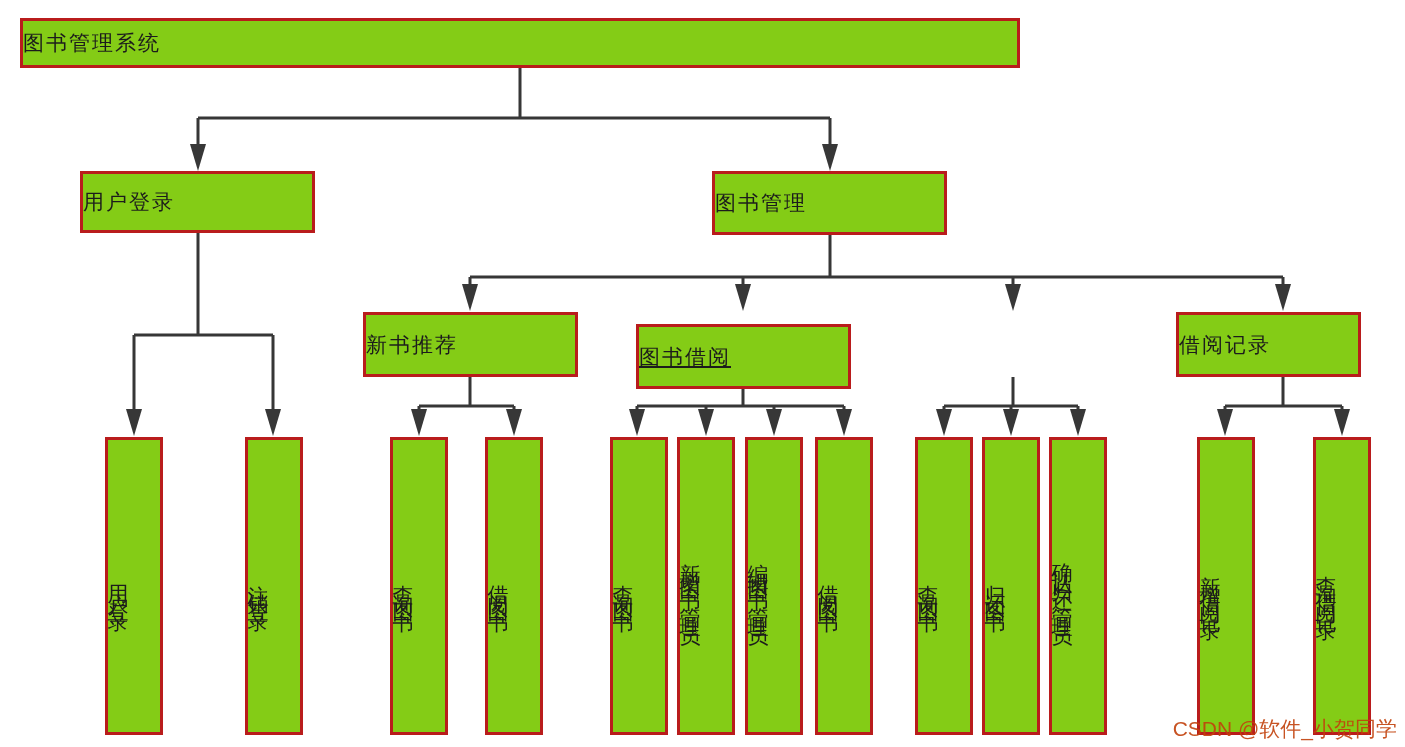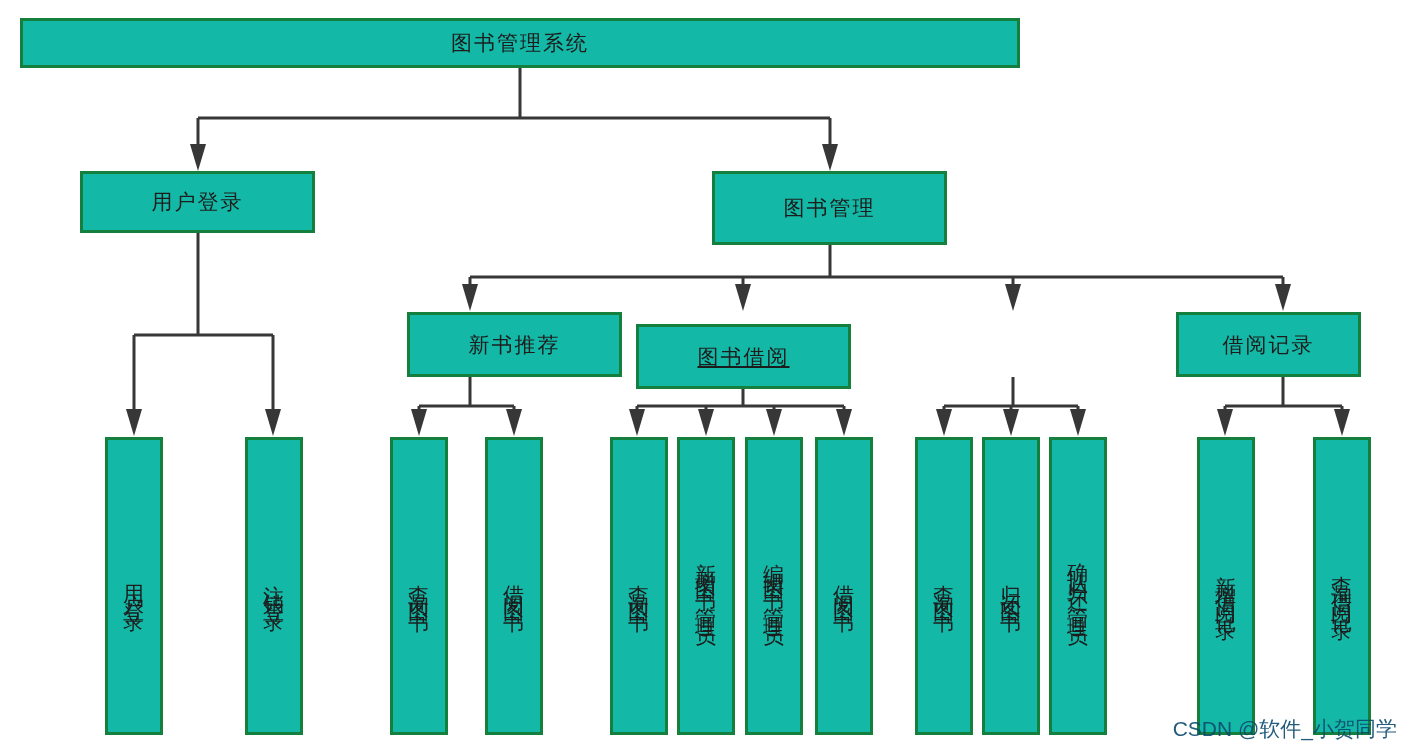--- a/index.html
+++ b/index.html
@@ -10,44 +10,44 @@
     font-family:"Liberation Sans", sans-serif;
     overflow:hidden;
   }
   .connectors {
     position:absolute; left:0; top:0; width:1405px; height:747px;
     z-index:1;
   }
   .node {
     position:absolute;
     box-sizing:border-box;
-    background:#14b8a6;
-    border:3px solid #15803d;
-    display:flex; align-items:center; justify-content:center;
+    background:#84cc16;
+    border:3px solid #b91c1c;
+    display:flex; align-items:center; justify-content:flex-start;
     color:#1c1c1c;
     z-index:2;
   }
   .h-node span {
     font-size:21px;
     letter-spacing:2px;
     white-space:nowrap;
   }
   .v-node span {
     writing-mode:vertical-rl;
     text-orientation:mixed;
     font-size:21px;
     line-height:1;
     letter-spacing:9px;
     white-space:nowrap;
   }
   .watermark {
     position:absolute;
     right:8px; bottom:4px;
     font-size:21px;
-    color:#0c4a6e;
+    color:#c2410c;
     opacity:0.9;
     z-index:3;
     white-space:nowrap;
   }
 </style>
 </head>
 <body>
 
 <div class="canvas">
 
@@ -87,25 +87,25 @@
     <path d="M1342 436 l-8 -27 h16 z" fill="#373737"></path>
   </svg>
 
   <div class="node h-node" style="left:20px; top:18px; width:1000px; height:50px;">
     <span>图书管理系统</span>
   </div>
 
   <div class="node h-node" style="left:80px; top:171px; width:235px; height:62px;">
     <span>用户登录</span>
   </div>
-  <div class="node h-node" style="left:712px; top:171px; width:235px; height:74px;">
+  <div class="node h-node" style="left:712px; top:171px; width:235px; height:64px;">
     <span>图书管理</span>
   </div>
 
-  <div class="node h-node" style="left:363px; top:312px; width:215px; height:65px;margin-left:44px;">
+  <div class="node h-node" style="left:363px; top:312px; width:215px; height:65px;">
     <span>新书推荐</span>
   </div>
   <div class="node h-node" style="left:636px; top:324px; width:215px; height:65px;text-decoration:underline;">
     <span>图书借阅</span>
   </div>
   <div class="node h-node" style="left:1176px; top:312px; width:185px; height:65px;">
     <span>借阅记录</span>
   </div>
 
   <div class="node v-node" style="left:105px; top:437px; width:58px; height:298px;">

